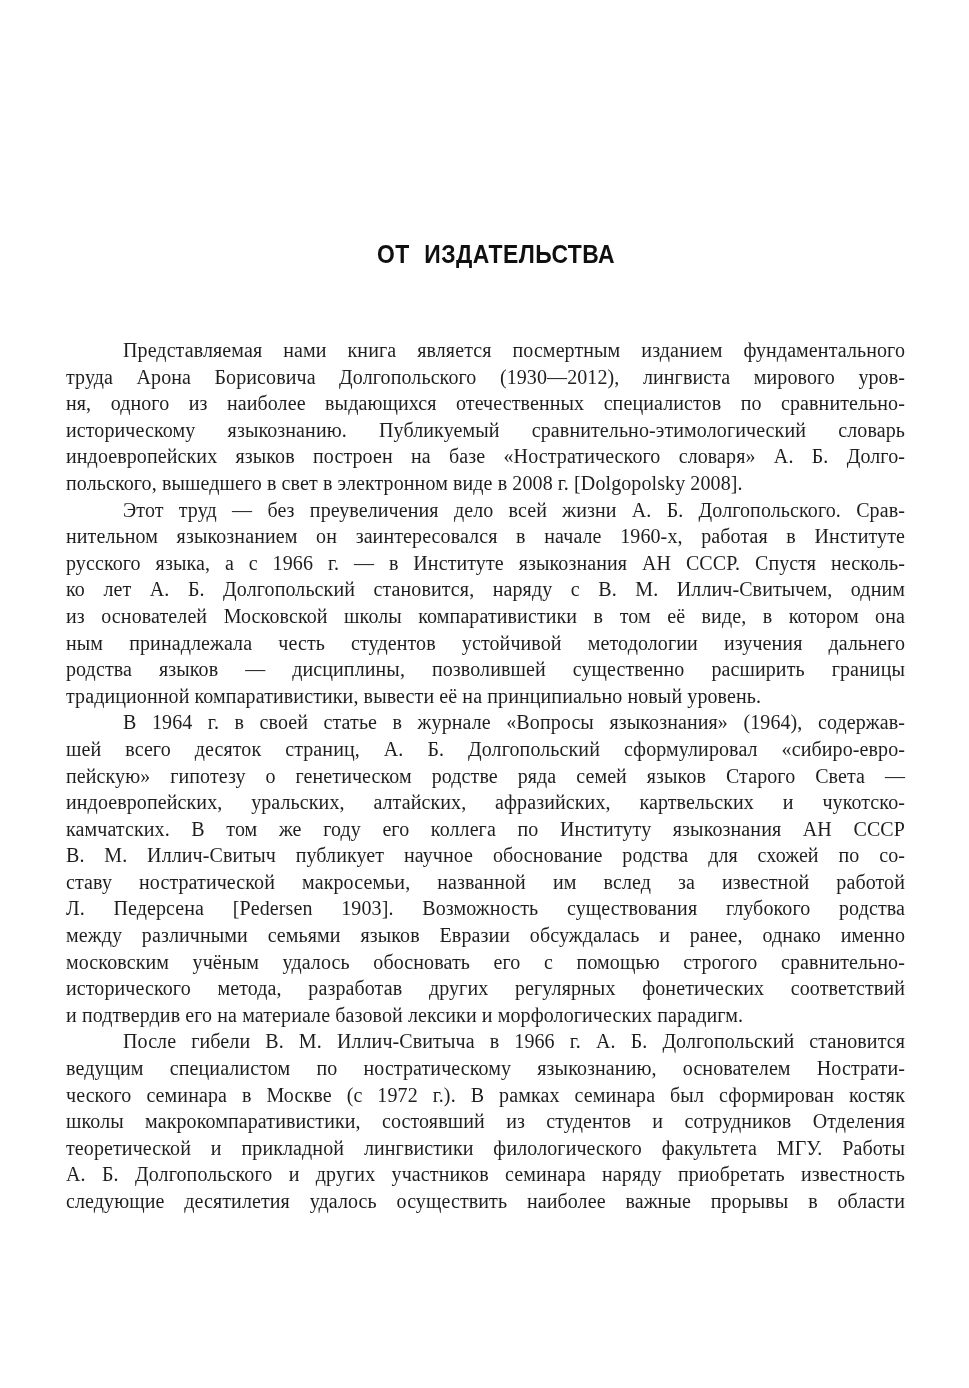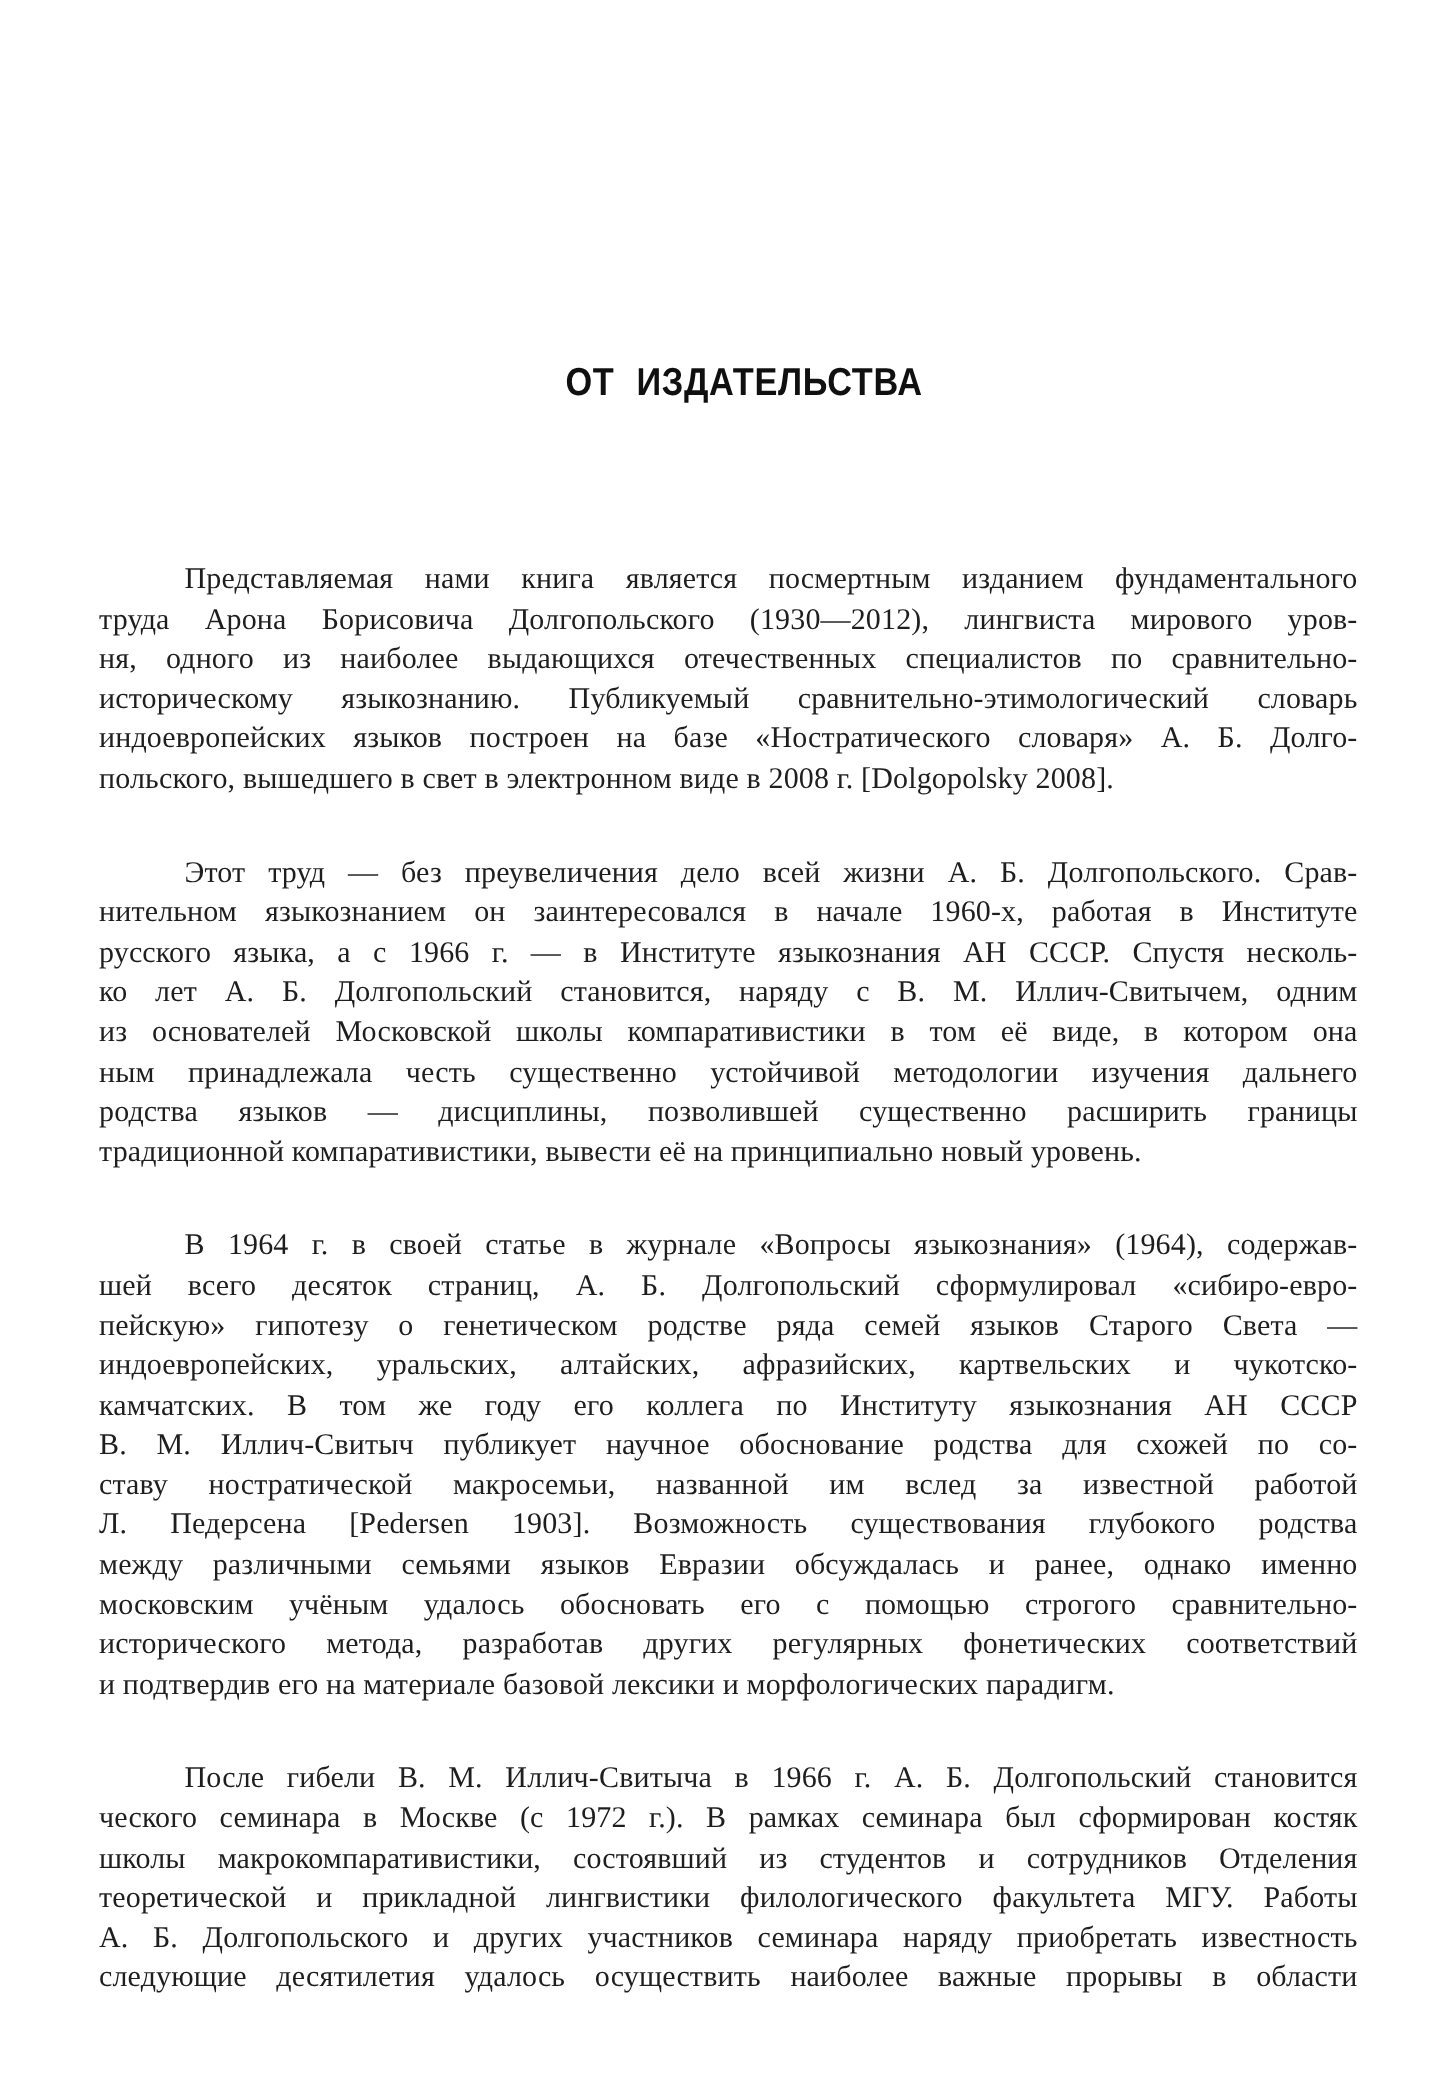--- a/index.html
+++ b/index.html
@@ -46,21 +46,20 @@
   .line {
     height: 26.6px;
     line-height: 26.6px;
     text-align: justify;
     text-align-last: justify;
     white-space: nowrap;
     letter-spacing: 0.1px;
   }
   .line.indent {
     padding-left: 57px;
-    margin-top: 36px;
   }
   .line.no-justify-last {
     text-align-last: left;
   }
 </style>
 </head>
 <body>
 
 <div class="page">
   <div class="page-title">ОТ ИЗДАТЕЛЬСТВА</div>
@@ -72,40 +71,41 @@
         <div class="line">историческому языкознанию. Публикуемый сравнительно-этимологический словарь</div>
         <div class="line">индоевропейских языков построен на базе «Ностратического словаря» А. Б. Долго-</div>
         <div class="line no-justify-last">польского, вышедшего в свет в электронном виде в 2008 г. [Dolgopolsky 2008].</div>
       </div>
       <div>
         <div class="line indent">Этот труд — без преувеличения дело всей жизни А. Б. Долгопольского. Срав-</div>
         <div class="line">нительном языкознанием он заинтересовался в начале 1960-х, работая в Институте</div>
         <div class="line">русского языка, а с 1966 г. — в Институте языкознания АН СССР. Спустя несколь-</div>
         <div class="line">ко лет А. Б. Долгопольский становится, наряду с В. М. Иллич-Свитычем, одним</div>
         <div class="line">из основателей Московской школы компаративистики в том её виде, в котором она</div>
-        <div class="line">ным принадлежала честь существенно устойчивой методологии изучения дальнего</div>
+        <div class="line">ным принадлежала честь студентов устойчивой методологии изучения дальнего</div>
         <div class="line">родства языков — дисциплины, позволившей существенно расширить границы</div>
         <div class="line no-justify-last">традиционной компаративистики, вывести её на принципиально новый уровень.</div>
       </div>
       <div>
         <div class="line indent">В 1964 г. в своей статье в журнале «Вопросы языкознания» (1964), содержав-</div>
         <div class="line">шей всего десяток страниц, А. Б. Долгопольский сформулировал «сибиро-евро-</div>
         <div class="line">пейскую» гипотезу о генетическом родстве ряда семей языков Старого Света —</div>
         <div class="line">индоевропейских, уральских, алтайских, афразийских, картвельских и чукотско-</div>
         <div class="line">камчатских. В том же году его коллега по Институту языкознания АН СССР</div>
         <div class="line">В. М. Иллич-Свитыч публикует научное обоснование родства для схожей по со-</div>
         <div class="line">ставу ностратической макросемьи, названной им вслед за известной работой</div>
         <div class="line">Л. Педерсена [Pedersen 1903]. Возможность существования глубокого родства</div>
         <div class="line">между различными семьями языков Евразии обсуждалась и ранее, однако именно</div>
         <div class="line">московским учёным удалось обосновать его с помощью строгого сравнительно-</div>
         <div class="line">исторического метода, разработав других регулярных фонетических соответствий</div>
         <div class="line no-justify-last">и подтвердив его на материале базовой лексики и морфологических парадигм.</div>
       </div>
       <div>
         <div class="line indent">После гибели В. М. Иллич-Свитыча в 1966 г. А. Б. Долгопольский становится</div>
+        <div class="line">ведущим специалистом по ностратическому языкознанию, основателем Нострати-</div>
         <div class="line">ческого семинара в Москве (с 1972 г.). В рамках семинара был сформирован костяк</div>
         <div class="line">школы макрокомпаративистики, состоявший из студентов и сотрудников Отделения</div>
         <div class="line">теоретической и прикладной лингвистики филологического факультета МГУ. Работы</div>
         <div class="line">А. Б. Долгопольского и других участников семинара наряду приобретать известность</div>
         <div class="line">следующие десятилетия удалось осуществить наиболее важные прорывы в области</div>
       </div>
     </div>
 </div>
 
 </body></html>

